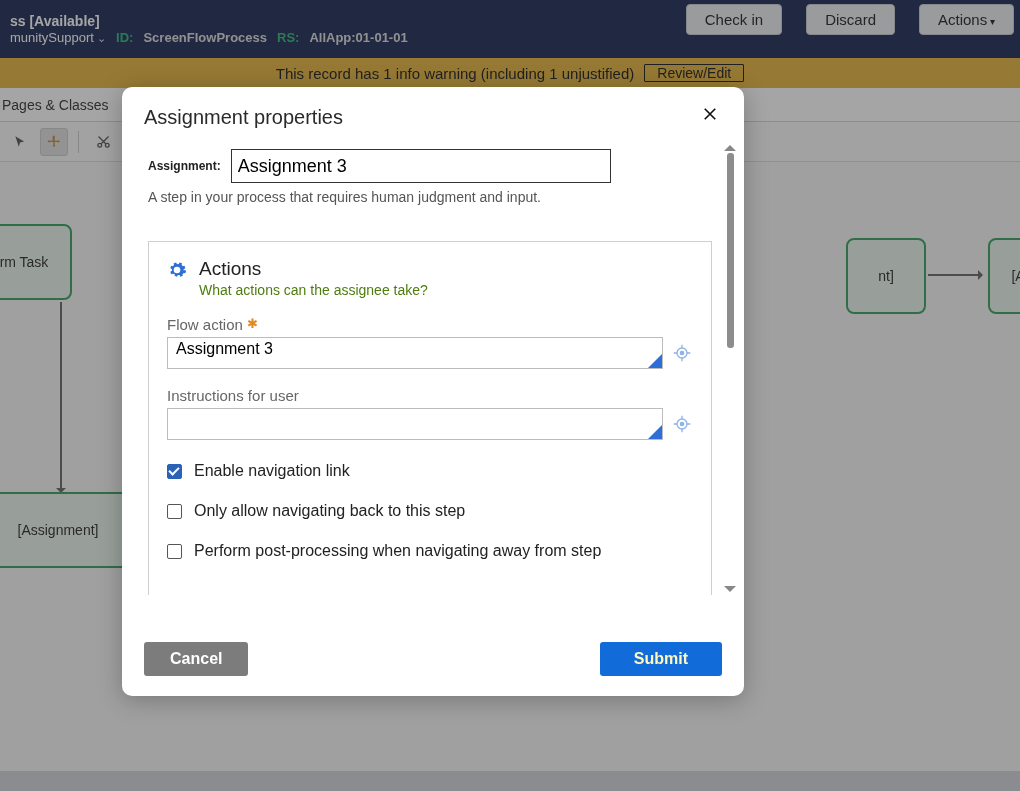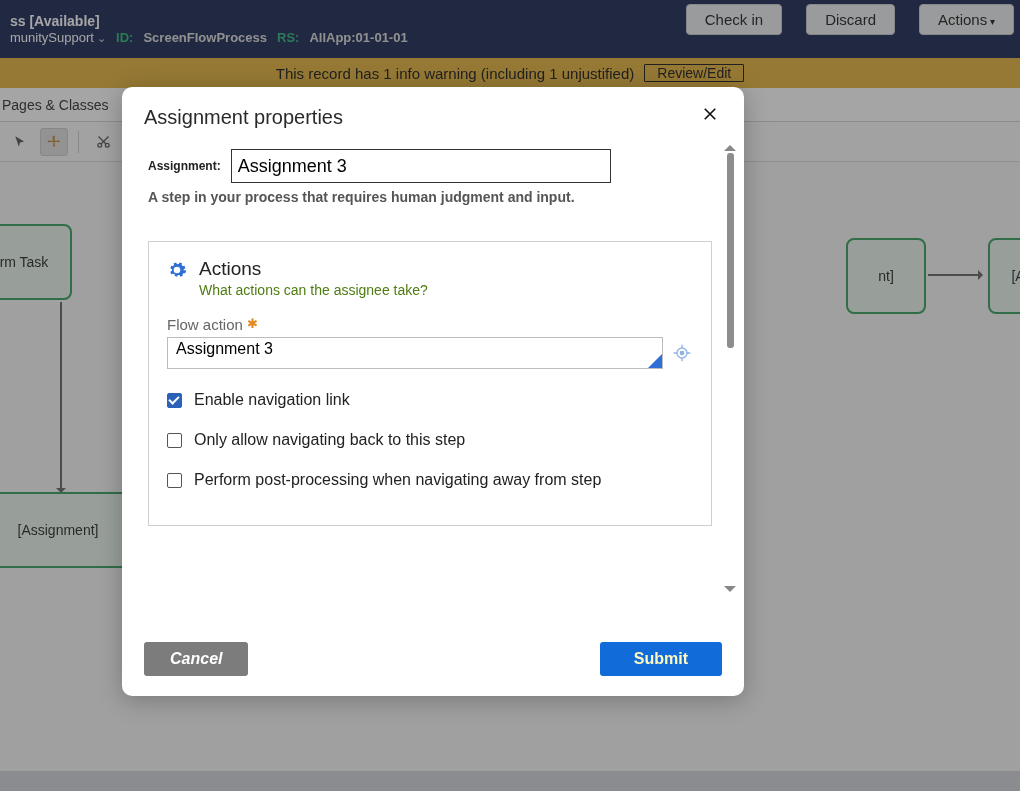--- a/index.html
+++ b/index.html
@@ -201,21 +201,21 @@
     font-size: 12px; font-weight: 700; color: #222;
   }
   .text-input {
     border: 1px solid #333;
     height: 34px;
     font-size: 18px;
     padding: 2px 6px;
     min-width: 380px;
   }
   .helper-text {
-    font-size: 14px; color: #555; margin-top: 6px; font-weight: bold;
+    font-size: 14px; color: #555; margin-top: 6px;
   }
 
   .panel {
     border: 1px solid #cfcfcf;
     margin-top: 36px;
     padding: 16px 18px 36px 18px;
   }
   .panel-head { display: flex; gap: 12px; align-items: flex-start; }
   .gear {
     color: #2d6fd6; flex-shrink: 0; margin-top: 2px;
@@ -275,21 +275,21 @@
   .modal-foot {
     border-top: 0;
     padding: 16px 22px 20px 22px;
     display: flex; justify-content: space-between;
   }
   .btn {
     border: none; border-radius: 3px;
     font-size: 16px; font-weight: 600;
     padding: 8px 26px; cursor: pointer;
   }
-  .btn.cancel { background: #7c7c7c; color: #fff; font-style: italic; }
+  .btn.cancel { background: #7c7c7c; color: #fff; }
   .btn.submit { background: #116bd8; color: #fef9c3; padding: 8px 34px; }
 </style>
 </head>
 <body>
 
 <div class="app-header">
   <div class="left">
     <div class="title-row">ss [Available]</div>
     <div class="meta-row">
       <span><span>munitySupport</span><span class="chev"> ⌄</span></span>
@@ -398,20 +398,36 @@
             <span class="target-icon">
               <svg width="20" height="20" viewBox="0 0 24 24" fill="none" stroke="#8fb3e6" stroke-width="1.6">
                   <circle cx="12" cy="12" r="6"></circle>
                   <circle cx="12" cy="12" r="2" fill="#8fb3e6"></circle>
                   <path d="M12 2v4M12 18v4M2 12h4M18 12h4"></path>
                 </svg>
             </span>
           </div>
         </div>
 
+        <div class="section">
+          <div class="section-label">Instructions for user</div>
+          <div class="combo-row">
+            <div class="combo-input">
+              <span></span>
+              <span class="corner"></span>
+            </div>
+            <span class="target-icon">
+              <svg width="20" height="20" viewBox="0 0 24 24" fill="none" stroke="#8fb3e6" stroke-width="1.6">
+                  <circle cx="12" cy="12" r="6"></circle>
+                  <circle cx="12" cy="12" r="2" fill="#8fb3e6"></circle>
+                  <path d="M12 2v4M12 18v4M2 12h4M18 12h4"></path>
+                </svg>
+            </span>
+          </div>
+        </div>
 
         <div class="check-row">
           <span class="chk checked"></span>
           <span>Enable navigation link</span>
         </div>
         <div class="check-row">
           <span class="chk"></span>
           <span>Only allow navigating back to this step</span>
         </div>
         <div class="check-row">

